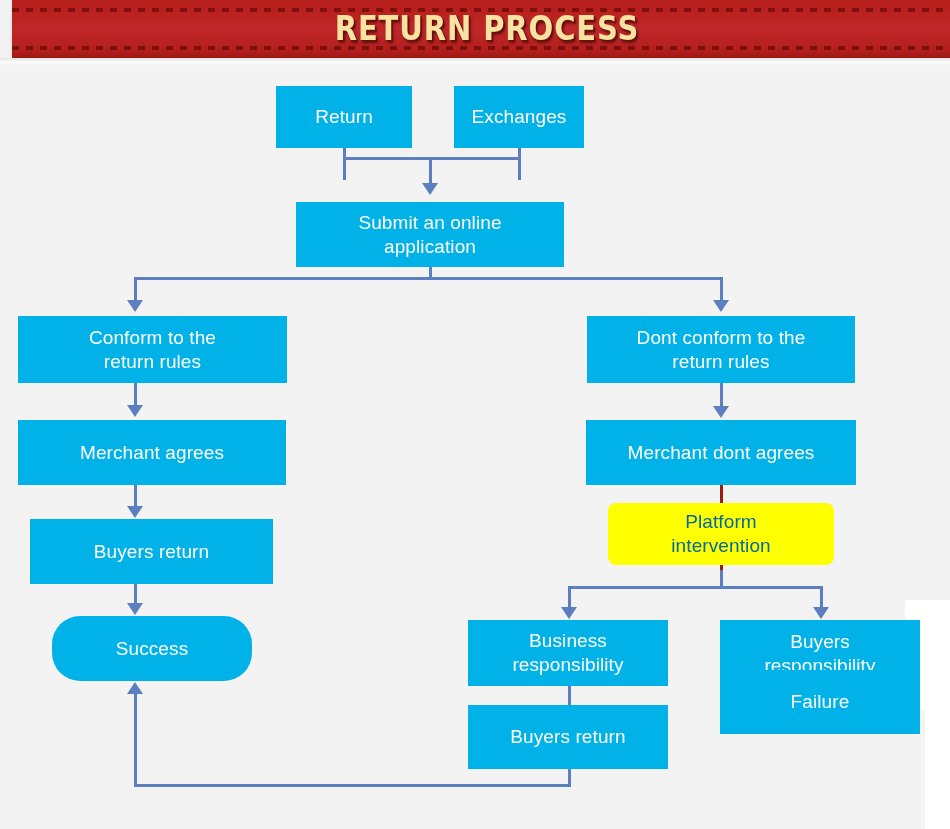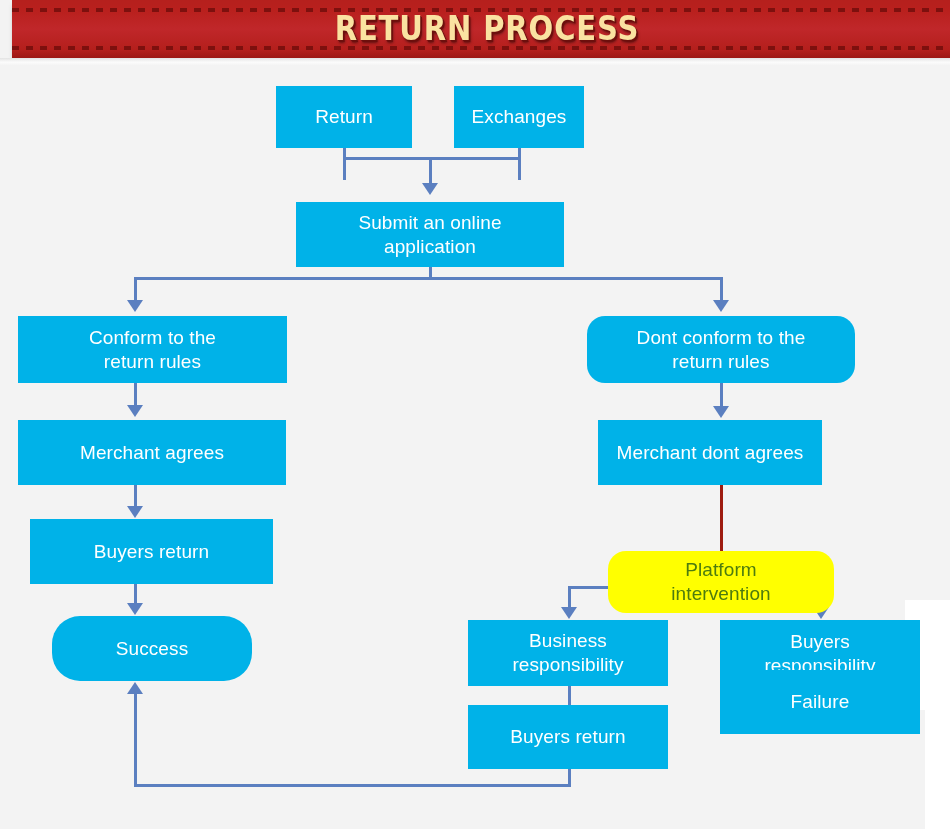--- a/index.html
+++ b/index.html
@@ -88,24 +88,23 @@
     font-size: 19px;
     line-height: 24px;
     letter-spacing: 0.1px;
     background: #00b2e8;
     z-index: 3;
     padding: 2px 6px;
     white-space: pre-line;
   }
   .node.highlight {
     background: #ffff00;
-    color: #4d7c0f;
-    border-radius: 18px;
+    color: #0369a1;
+    border-radius: 8px;
     z-index: 5;
-    margin-top: 48px;
   }
 
   
   .vline, .hline {
     position: absolute;
     background: #5b7fc0;
     z-index: 2;
   }
   .vline { width: 3px; }
   .hline { height: 3px; }
@@ -185,26 +184,26 @@
   <div class="node" style="left:276px; top:86px; width:136px; height:62px;">Return</div>
 
   <div class="node" style="left:454px; top:86px; width:130px; height:62px;text-align:center;">Exchanges</div>
 
   <div class="node" style="left:296px; top:202px; width:268px; height:65px;">Submit an online
 application</div>
 
   <div class="node" style="left:18px; top:316px; width:269px; height:67px;">Conform to the
 return rules</div>
 
-  <div class="node" style="left:587px; top:316px; width:268px; height:67px;border-radius:18px;">Dont conform to the
+  <div class="node" style="left:587px; top:316px; width:268px; height:67px;">Dont conform to the
 return rules</div>
 
   <div class="node" style="left:18px; top:420px; width:268px; height:65px;">Merchant agrees</div>
 
-  <div class="node" style="left:598px; top:420px; width:224px; height:65px;">Merchant dont agrees</div>
+  <div class="node" style="left:586px; top:420px; width:270px; height:65px;">Merchant dont agrees</div>
 
   <div class="node highlight" style="left:608px; top:503px; width:226px; height:62px;">Platform
 intervention</div>
 
   <div class="node" style="left:30px; top:519px; width:243px; height:65px;">Buyers return</div>
 
   <div class="node" style="left:52px; top:616px; width:200px; height:65px;border-radius:28px;">Success</div>
 
   <div class="node" style="left:468px; top:620px; width:200px; height:66px;">Business
 responsibility</div>

